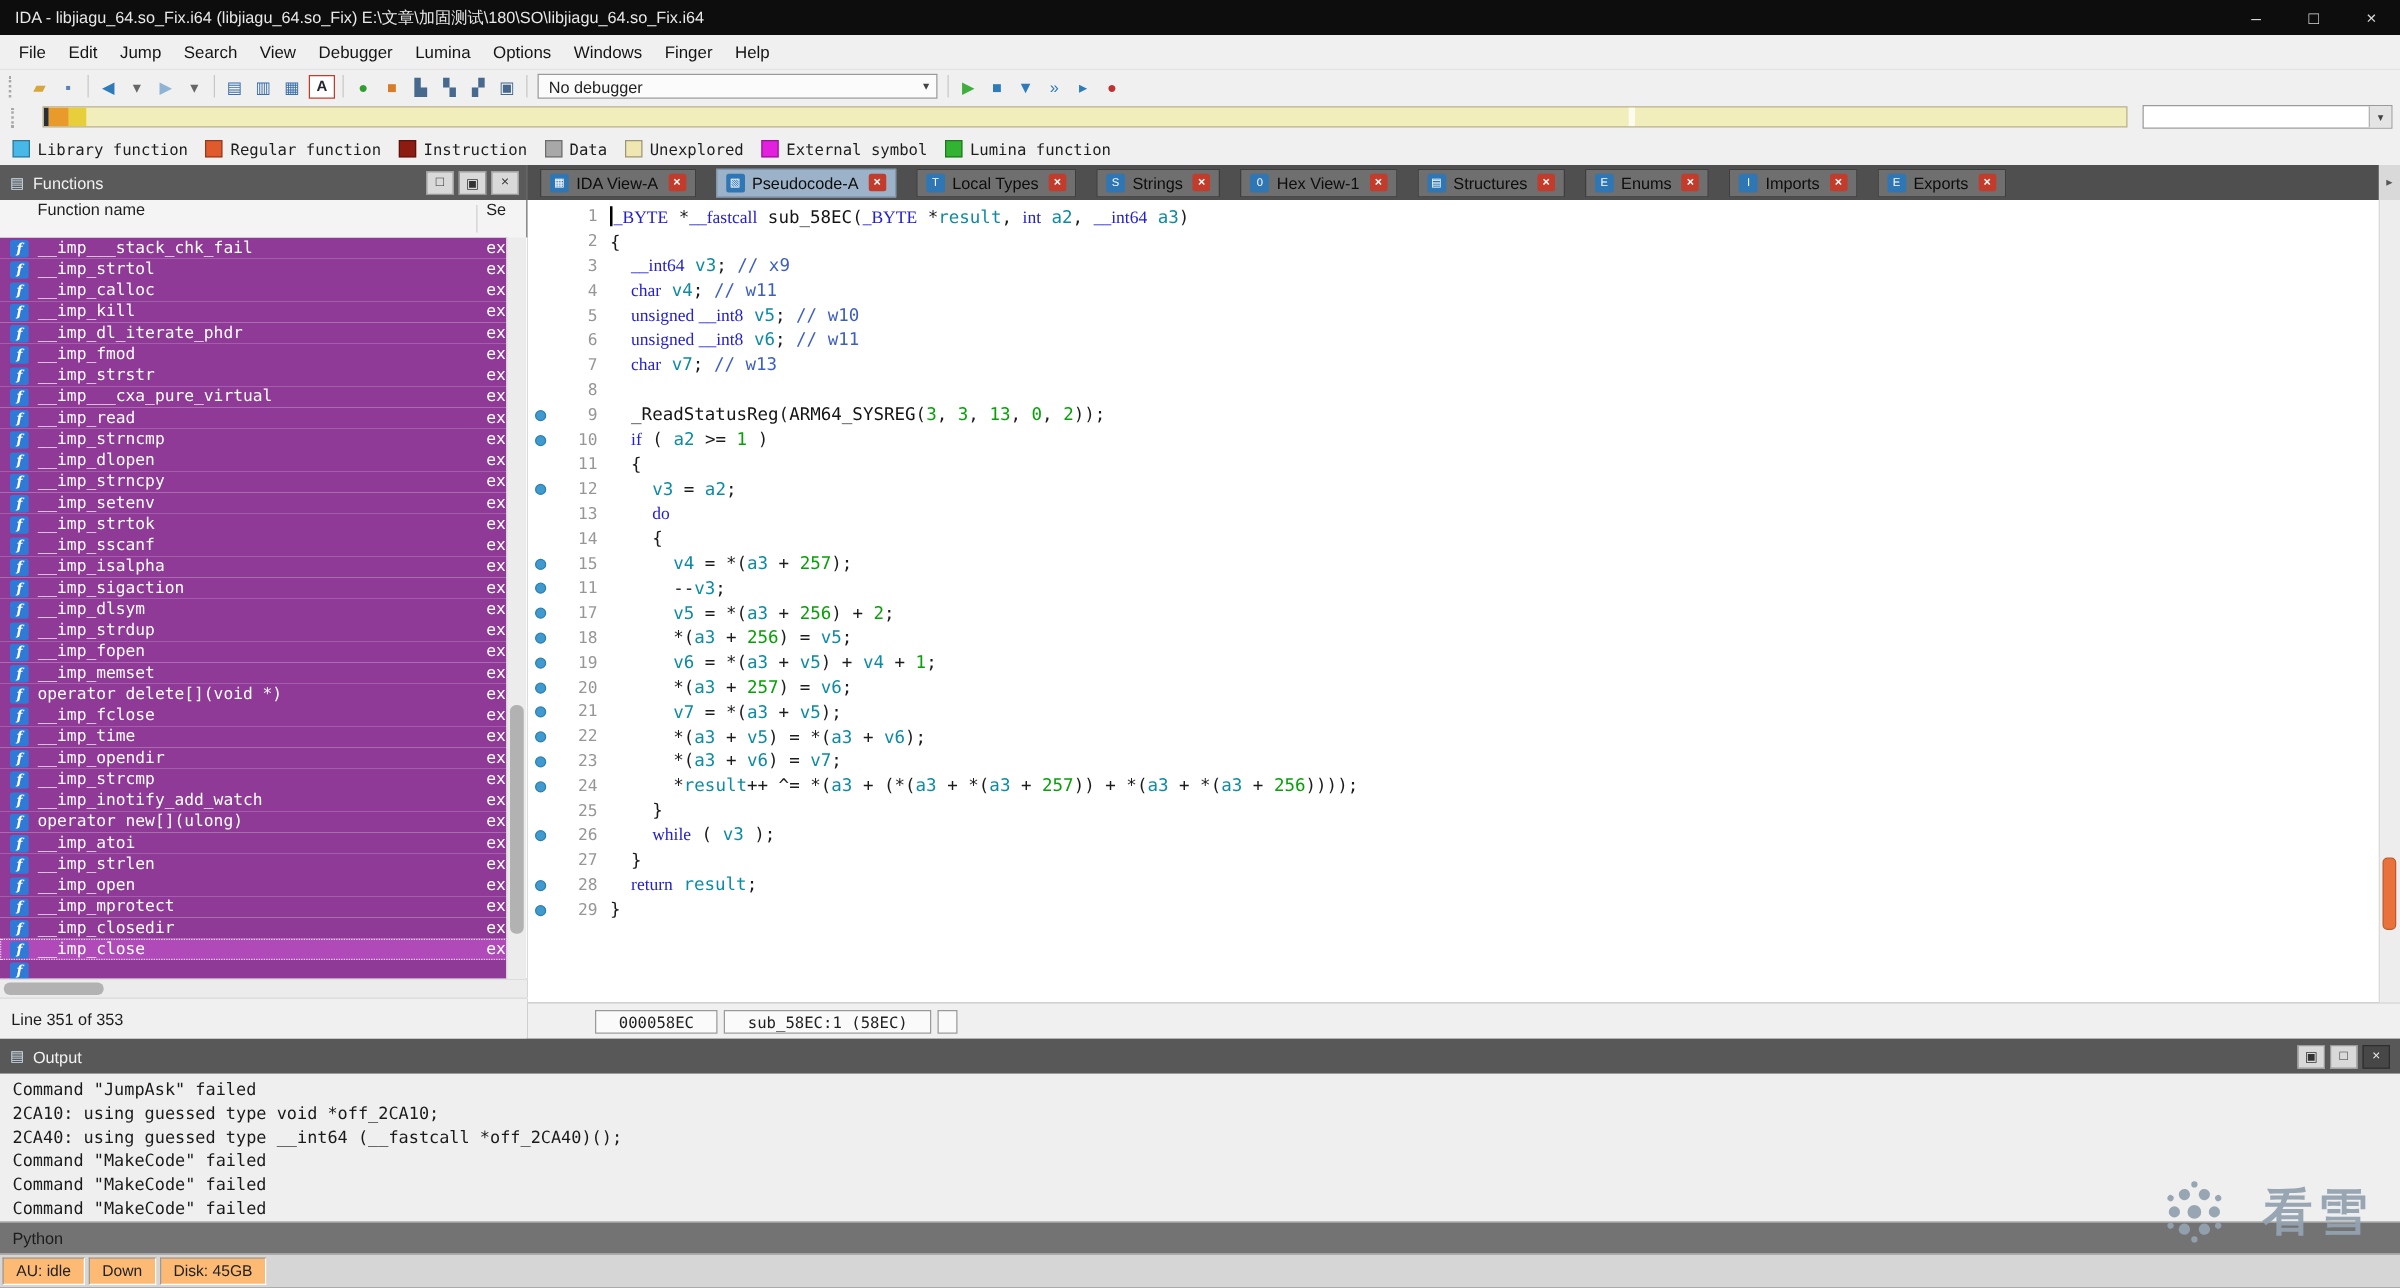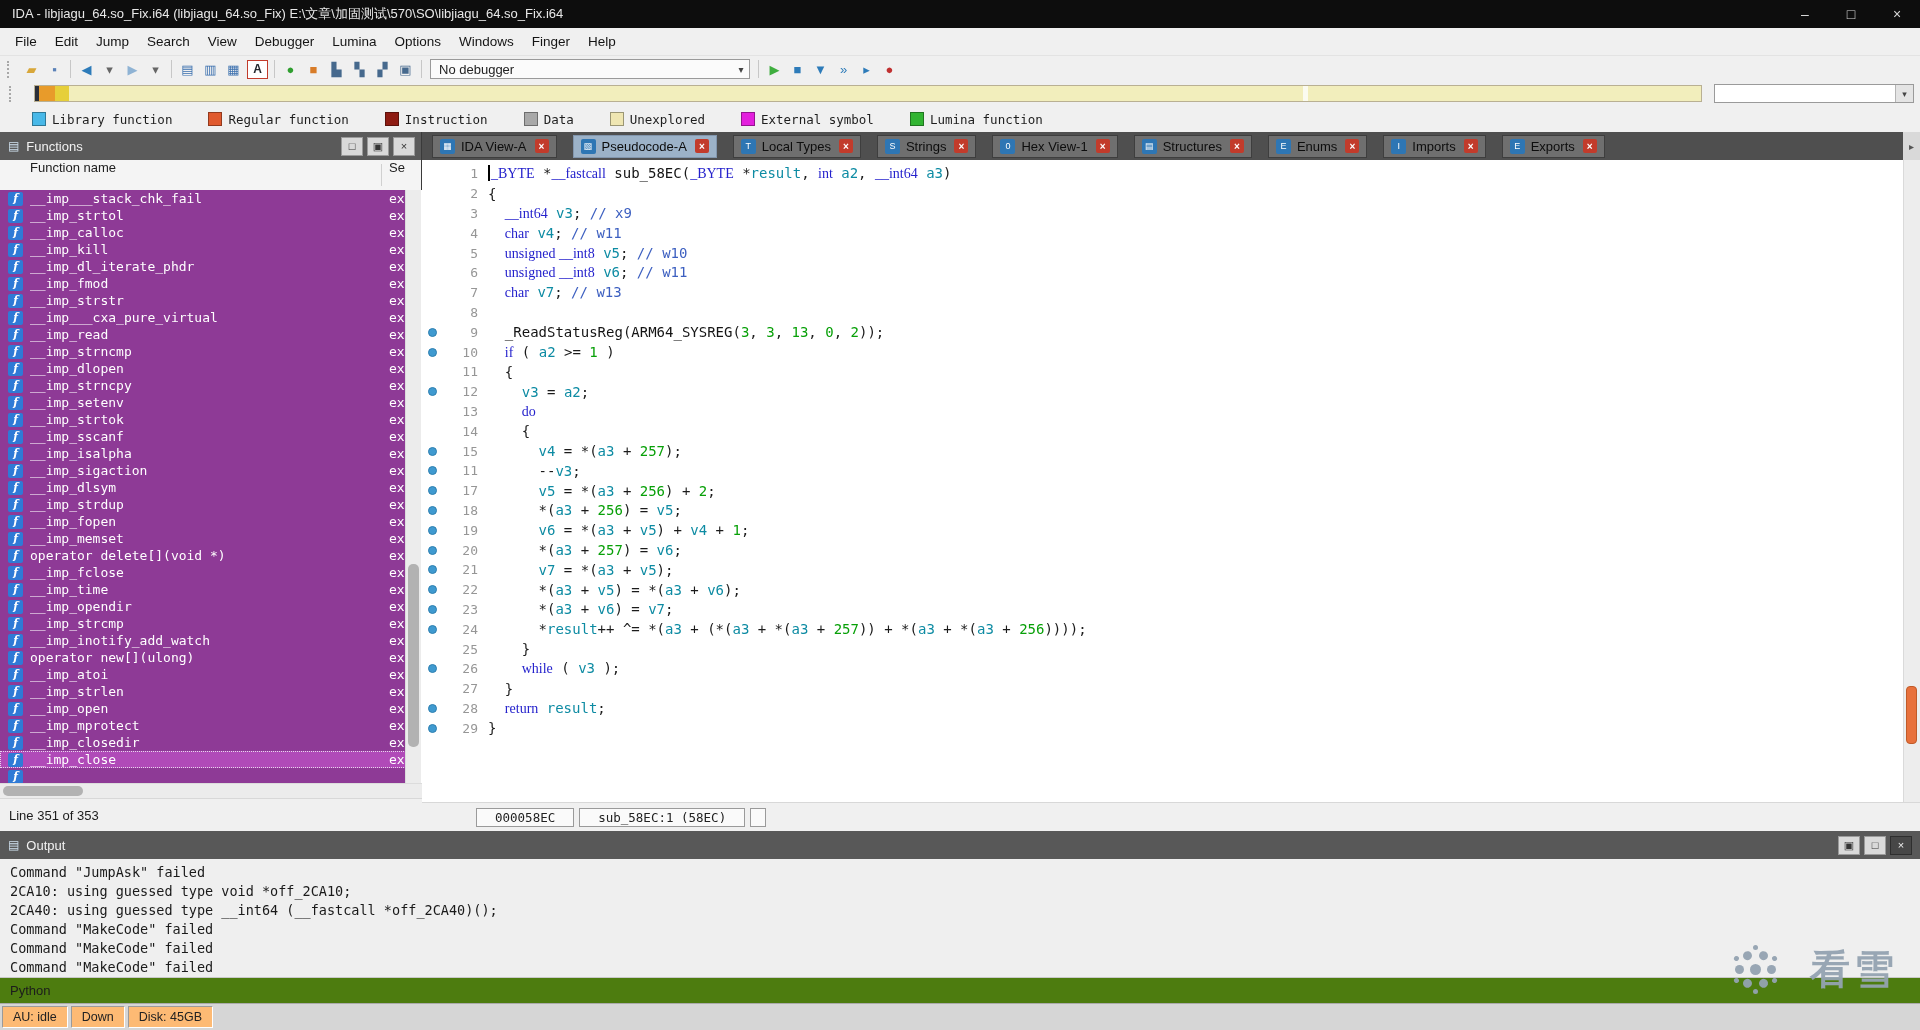--- a/index.html
+++ b/index.html
@@ -37,21 +37,21 @@
   .nav-seg{position:absolute;top:0;height:100%;}
   .nav-combo{position:absolute;right:6px;top:2px;width:200px;height:19px;background:#ffffff;
              border:1px solid #9a9a9a;box-sizing:border-box;display:flex;}
   .nav-combo .arrow{margin-left:auto;width:17px;background:#e4e4e4;border-left:1px solid #b5b5b5;
                     display:flex;align-items:center;justify-content:center;font-size:9px;color:#444;}
 
   
   .legendrow{position:absolute;left:0;top:106px;width:1920px;height:26px;background:#f0f0f0;display:flex;
              align-items:center;padding-left:10px;box-sizing:border-box;gap:14px;z-index:5;}
   .legend-item{display:flex;align-items:flex-start;gap:6px;font-family:"DejaVu Sans Mono","Liberation Mono",monospace;
-               font-size:12.5px;color:#1e1e1e;margin-left:22px;}
+               font-size:12.5px;color:#1e1e1e;}
   .legend-swatch{width:12px;height:12px;border:1px solid rgba(0,0,0,.35);}
 
   
   .mdi-bg{position:absolute;left:0;top:132px;width:1920px;height:699px;background:#4b4b4b;z-index:0;}
 
   
   .functions-panel{position:absolute;left:0;top:132px;width:422px;height:699px;background:#ffffff;z-index:1;
                    border-right:1px solid #3a3a3a;box-sizing:border-box;}
   .panel-header{height:28px;background:#5a5a5a;display:flex;align-items:center;color:#f2f2f2;font-size:13px;}
   .panel-icon{margin:0 7px 0 8px;color:#cfe0ee;font-size:12px;}
@@ -121,21 +121,21 @@
           font-size:12.5px;color:#222;display:flex;align-items:center;padding:0 18px;box-sizing:border-box;}
   .cs-box.mini{width:16px;padding:0;}
 
   
   .output-panel{position:absolute;left:0;top:831px;width:1920px;height:172px;z-index:3;}
   .output-header{height:28px;background:#585858;display:flex;align-items:center;color:#f2f2f2;font-size:13px;}
   .output-body{position:absolute;left:0;top:28px;width:1920px;height:118px;background:#efefef;
                padding:4px 0 0 10px;box-sizing:border-box;overflow:hidden;}
   .out-line{font-family:"DejaVu Sans Mono","Liberation Mono",monospace;font-size:13.5px;color:#1a1a1a;
             line-height:19px;white-space:pre;}
-  .python-row{position:absolute;left:0;top:146px;width:1920px;height:26px;background:#4d7c0f;
+  .python-row{position:absolute;left:0;top:146px;width:1920px;height:26px;background:#737373;
               border-top:1px solid #c9c9c9;display:flex;align-items:center;padding-left:10px;box-sizing:border-box;}
   .python-label{font-size:13px;color:#1c1c1c;margin-right:10px;}
   .python-input{flex:1;border:none;background:transparent;outline:none;height:20px;
                 font-family:"DejaVu Sans Mono","Liberation Mono",monospace;font-size:13px;}
 
   
   .statusbar{position:absolute;left:0;top:1003px;width:1920px;height:27px;background:#d6d6d6;display:flex;
              align-items:stretch;padding:2px 0 2px 2px;box-sizing:border-box;gap:3px;border-top:1px solid #ababab;z-index:4;}
   .sb-cell{border:1px solid;border-color:#9a9a9a #ffffff #ffffff #9a9a9a;padding:0 10px;font-size:12.5px;
            display:flex;align-items:center;color:#222;background:#fdba74;}
@@ -147,21 +147,21 @@
   .wm-dot{position:absolute;left:50%;top:50%;border-radius:50%;background:currentColor;}
   .wm-dot.c{width:11px;height:11px;margin:-5.5px 0 0 -5.5px;}
   .wm-dot.r{width:9px;height:9px;margin:-4.5px 0 0 -4.5px;transform:rotate(var(--a)) translate(16px);}
   .wm-dot.o{width:5px;height:5px;margin:-2.5px 0 0 -2.5px;transform:rotate(var(--a)) translate(22px);}
   .wm-text{font-size:40px;font-weight:bold;letter-spacing:4px;font-family:"DejaVu Sans","Liberation Sans",sans-serif;margin-left:22px;}
 </style>
 </head>
 <body>
 
 <div class="titlebar">
-  <div class="title">IDA - libjiagu_64.so_Fix.i64 (libjiagu_64.so_Fix) E:\文章\加固测试\570\SO\libjiagu_64.so_Fix.i64</div>
+  <div class="title">IDA - libjiagu_64.so_Fix.i64 (libjiagu_64.so_Fix) E:\文章\加固测试\180\SO\libjiagu_64.so_Fix.i64</div>
   <div class="win-controls">
     <div class="win-btn">–</div>
     <div class="win-btn">□</div>
     <div class="win-btn">×</div>
   </div>
 </div>
 
 <div class="menubar" id="menubar">
     <div class="menu-item">File</div>
     <div class="menu-item">Edit</div>

